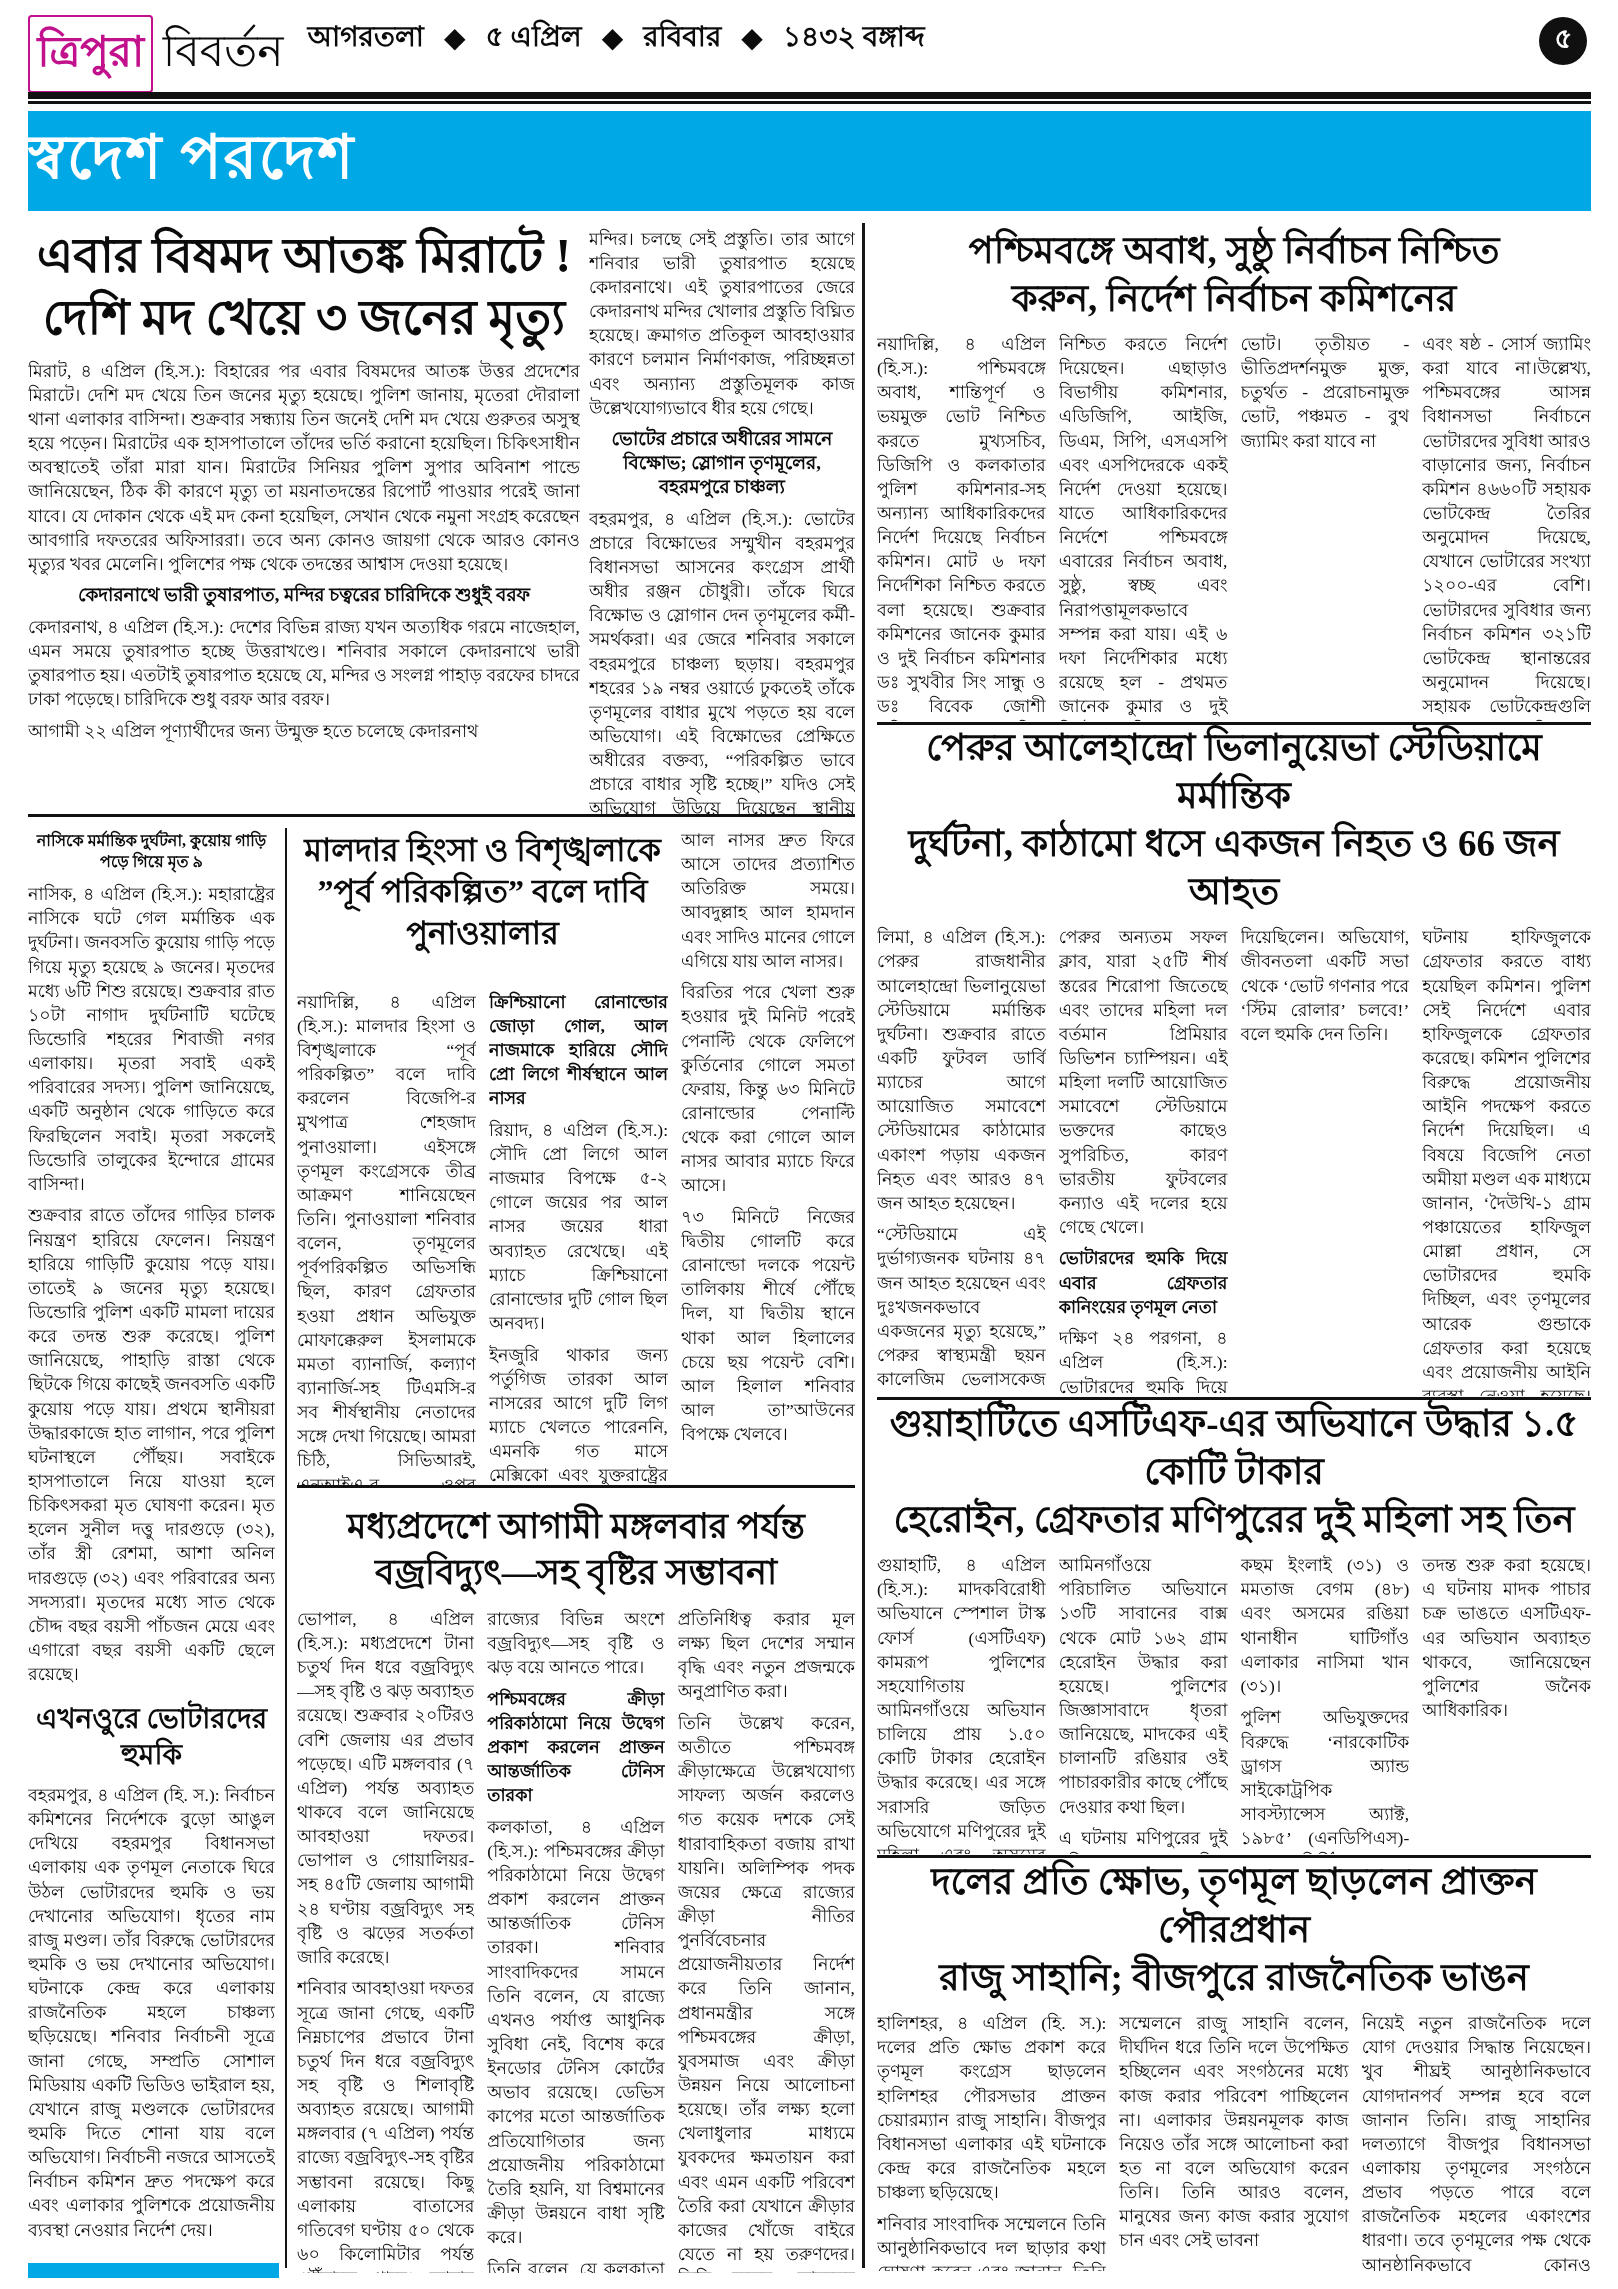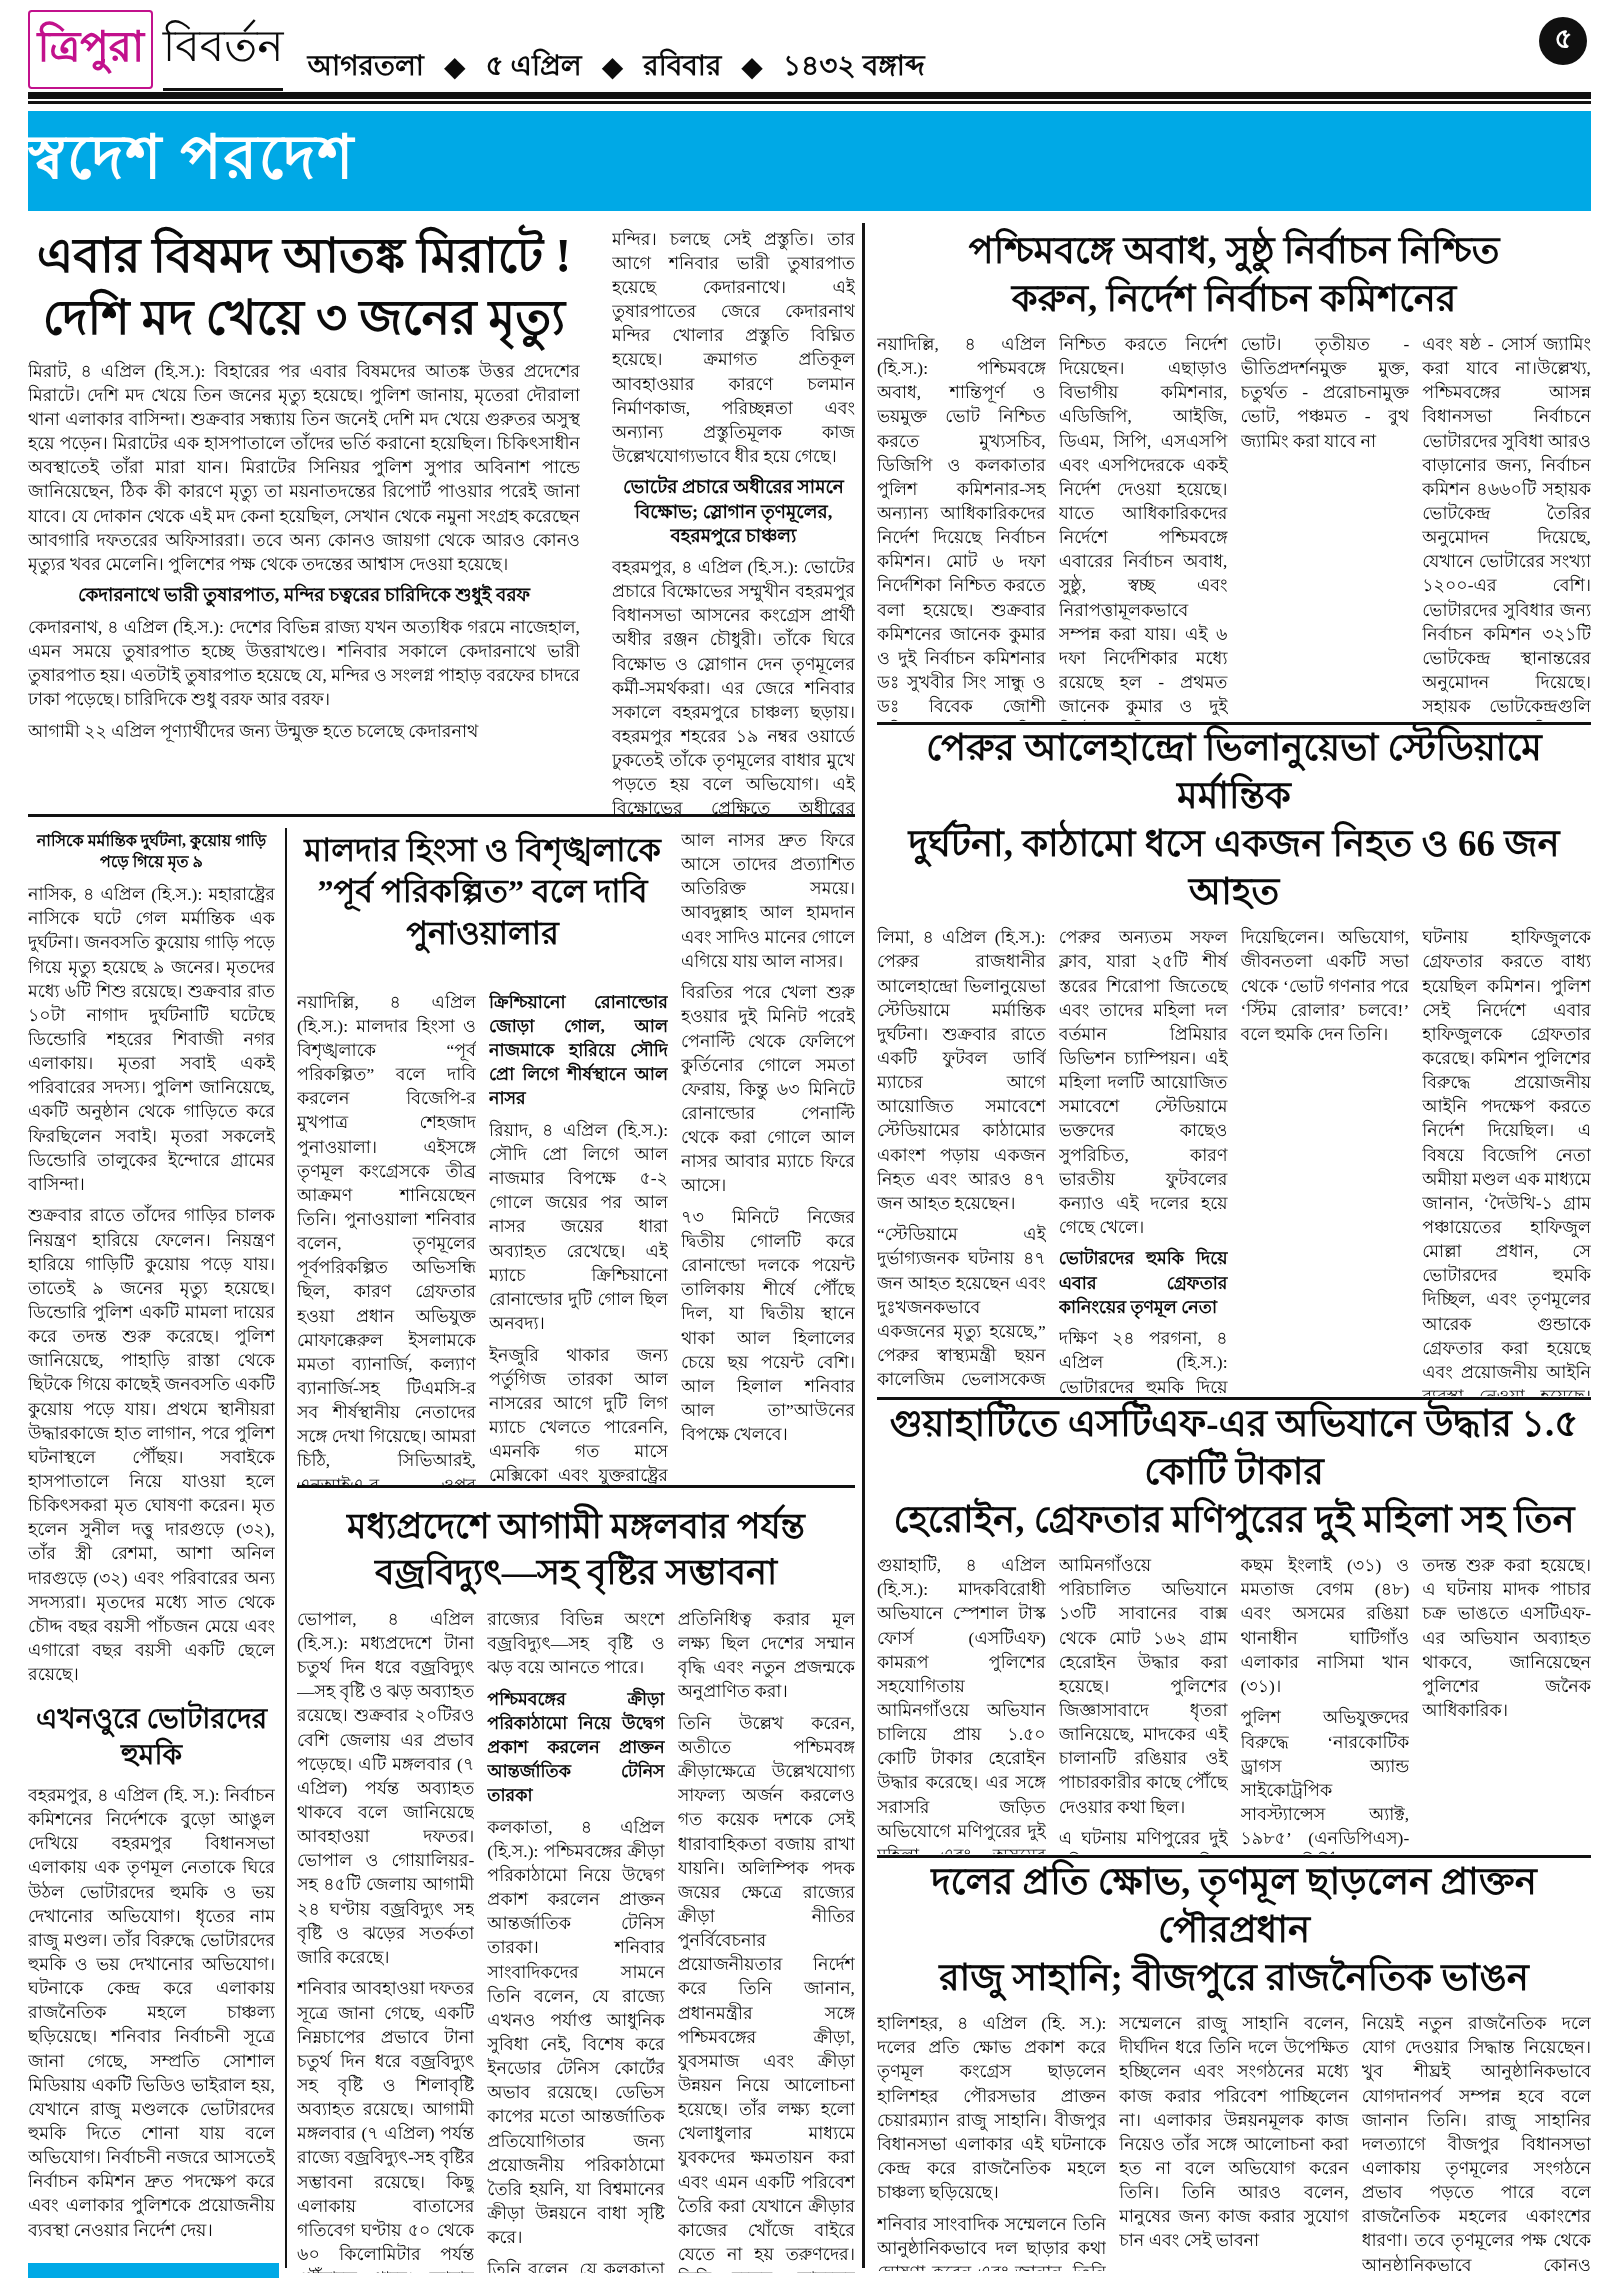--- a/index.html
+++ b/index.html
@@ -1,19 +1,19 @@
 <!DOCTYPE html>
 <html style="font-size:14.8px"><head>
 <meta charset="utf-8">
 <style>
   html,body{margin:0;padding:0;background:#e8e8e8;}
   .page{position:relative;width:1619px;height:2290px;background:#ffffff;overflow:hidden;
         font-family:"Liberation Serif","DejaVu Serif",serif;color:#0b0b0b;}
   
-  .masthead{position:absolute;left:28px;top:14.8px;right:28px;height:76px;display:flex;align-items:flex-end;}
+  .masthead{position:absolute;left:28px;top:14.8px;right:28px;height:76px;display:flex;align-items:flex-start;}
   .logo-wrap{display:flex;align-items:baseline;gap:9.2px;}
   .logo-1{font-size:42px;font-weight:bold;padding:1.8px 7.4px;border:2.8px solid;border-radius:3.7px;}
   .logo-2{font-size:44px;font-weight:normal;border-bottom:3.7px solid #111;padding-bottom:1.8px;}
   .dateline{display:flex;align-items:center;gap:20px;margin-left:24px;font-size:28px;font-weight:bold;}
   .dia{font-size:28px;line-height:1;}
   .pagenum{position:absolute;right:3.7px;top:1.8px;width:48px;height:48px;border-radius:50%;
            background:#101010;color:#fff;font-size:28px;font-weight:bold;
            display:flex;align-items:center;justify-content:center;}
   
   .rules{position:absolute;left:28px;right:28px;top:92px;}
@@ -29,21 +29,21 @@
   .left-half{position:absolute;left:0;top:0;width:827px;bottom:0;}
   .right-half{position:absolute;left:849px;right:0;top:0;bottom:0;}
   
   p{margin:0 0 7.4px 0;font-size:17.5px;line-height:1.38;text-align:justify;}
   .sub{font-weight:bold;text-align:center;font-size:18.5px;line-height:1.3;margin:7.4px 0;}
   .subxl{font-weight:bold;text-align:center;font-size:16px;line-height:1.35;margin:1.8px 0 9.2px;}
   .sublg{font-weight:bold;text-align:center;font-size:28px;line-height:1.3;margin:14.8px 0 9.2px;}
   .lede{font-weight:bold;}
   
   .art-meerut{position:absolute;left:0;right:0;top:0;height:591px;border-bottom:3.7px solid #111;}
-  .meerut-grid{display:flex;gap:32px;height:100%;}
+  .meerut-grid{display:flex;gap:9px;height:100%;}
   .meerut-left{width:552px;display:flex;flex-direction:column;}
   .h-meerut{font-size:48px;line-height:1.3;font-weight:bold;text-align:center;margin:1.8px 0 9.2px;}
   .meerut-left .list{flex:1;overflow:hidden;}
   .meerut-right{flex:1;overflow:hidden;padding-top:3.7px;}
   
   .art-nashik{position:absolute;left:0;top:605px;width:247px;bottom:13px;overflow:hidden;}
   
   .middle{position:absolute;left:269px;top:605px;right:0;bottom:0;}
   .art-malda{position:absolute;left:0;right:0;top:0;height:657px;border-bottom:3.7px solid #111;overflow:hidden;}
   .malda-grid{display:flex;gap:13px;height:100%;}

